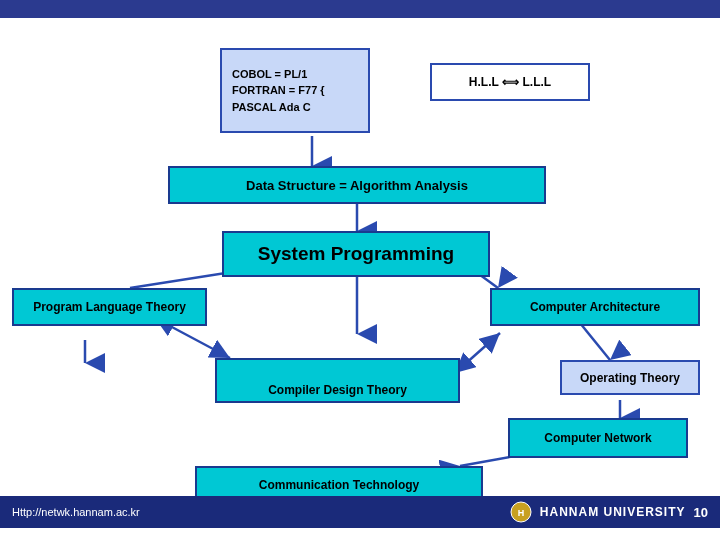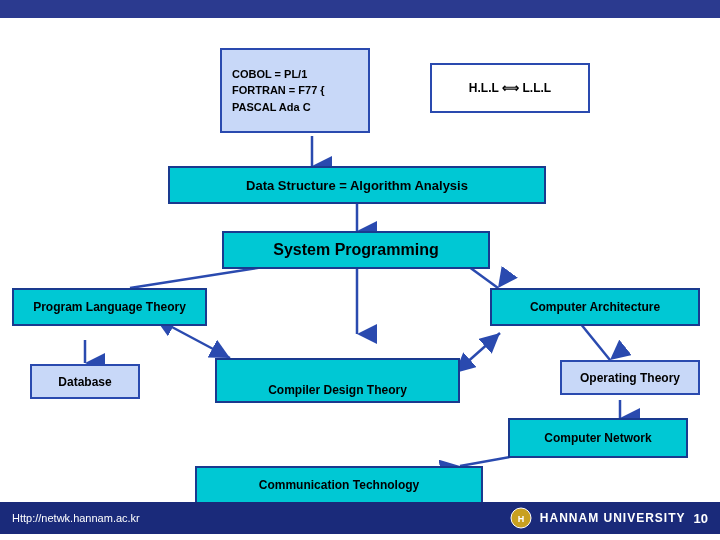--- a/index.html
+++ b/index.html
@@ -22,21 +22,21 @@
     
     .header-bar {
       width: 100%;
       height: 18px;
       background: #2b3a8f;
     }
 
     
     .footer-bar {
       position: absolute;
-      bottom: 6px;
+      bottom: 12px;
       width: 100%;
       height: 32px;
       background: #1a2a7a;
       display: flex;
       align-items: center;
       justify-content: space-between;
       padding: 14px 12px;
     }
 
     .footer-left {
@@ -170,43 +170,40 @@
 
     <div class="box box-light" style="left:220px; top:30px; width:150px; height:85px; font-size:11px; text-align:left; padding: 6px 10px; line-height:1.5;">
       <div>
         <span>COBOL     = PL/1
 FORTRAN  = F77
 { PASCAL      Ada
   C</span>
       </div>
     </div>
 
-    <div class="box box-outline" style="left:430px; top:45px; width:160px; height:50px; font-size:12px;">
+    <div class="box box-outline" style="left:430px; top:45px; width:160px; height:38px; font-size:12px;">
       <span>H.L.L   ⟺  L.L.L</span>
     </div>
 
     <div class="box box-cyan" style="left:168px; top:148px; width:378px; height:38px; font-size:13px;text-align:center;">
       <span>Data Structure = Algorithm Analysis</span>
     </div>
 
-    <div class="box box-cyan" style="left:222px; top:213px; width:268px; height:38px; font-size:16px;">
+    <div class="box box-cyan" style="left:222px; top:213px; width:268px; height:46px; font-size:19px;">
       <span>System Programming</span>
     </div>
 
     <div class="box box-cyan" style="left:490px; top:270px; width:210px; height:38px; font-size:12px;">
       <span>Computer Architecture</span>
     </div>
 
     <div class="box box-cyan" style="left:12px; top:270px; width:195px; height:38px; font-size:12px;">
       <span>Program Language Theory</span>
     </div>
 
-    <div class="box box-light" style="left:30px; top:346px; width:110px; height:35px; font-size:12px;">
-      <span>Database</span>
-    </div>
 
     <div class="box box-cyan" style="left:215px; top:340px; width:245px; height:45px; font-size:12px;align-items:flex-end;">
       <span>Compiler Design Theory</span>
     </div>
 
     <div class="box box-light" style="left:560px; top:342px; width:140px; height:35px; font-size:12px;">
       <span>Operating Theory</span>
     </div>
 
     <div class="box box-cyan" style="left:195px; top:448px; width:288px; height:38px; font-size:12px;">

